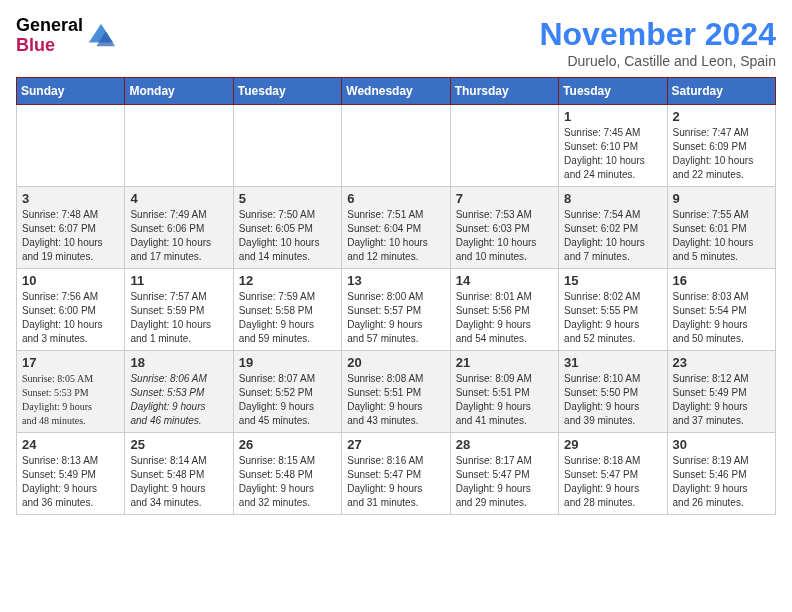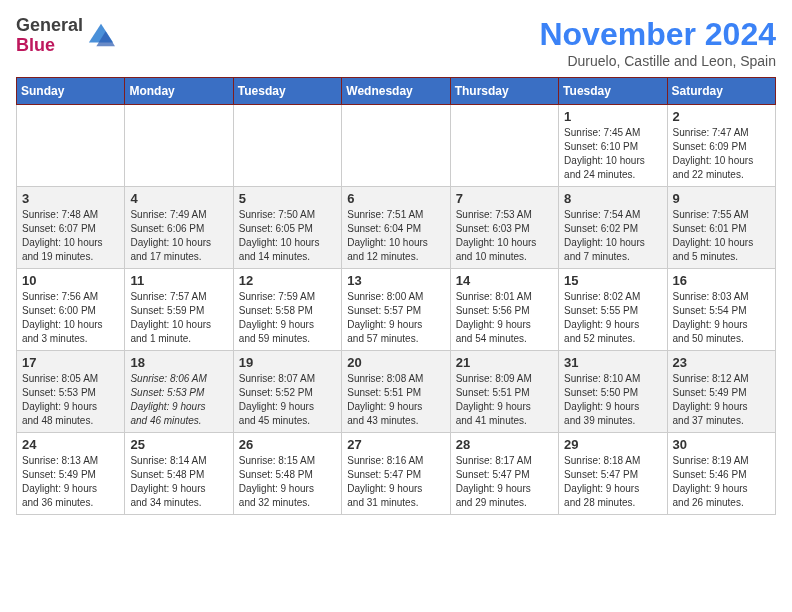--- a/index.html
+++ b/index.html
@@ -20,21 +20,21 @@
       display: flex;
       align-items: center;
     }
     .logo-text {
       font-size: 18px;
       font-weight: bold;
       color: #333;
       line-height: 1.1;
     }
     .logo-text span {
-      color: #404040;
+      color: #000000;
     }
     .logo-icon {
       width: 28px;
       height: 28px;
       margin-left: 4px;
     }
     .title-area {
       text-align: right;
     }
     .month-title {
@@ -192,21 +192,21 @@
         <td><span class="day-num">15</span><span class="day-detail" style="white-space: pre-line;">Sunrise: 8:02 AM
 Sunset: 5:55 PM
 Daylight: 9 hours
 and 52 minutes.</span></td>
         <td><span class="day-num">16</span><span class="day-detail" style="white-space: pre-line;">Sunrise: 8:03 AM
 Sunset: 5:54 PM
 Daylight: 9 hours
 and 50 minutes.</span></td>
       </tr>
       <tr>
-        <td><span class="day-num">17</span><span class="day-detail" style="white-space: pre-line;">Sunrise: 8:05 AM
+        <td><span class="day-num">17</span><span class="day-detail" style="white-space: pre-line; font-family: Liberation Serif, serif;">Sunrise: 8:05 AM
 Sunset: 5:53 PM
 Daylight: 9 hours
 and 48 minutes.</span></td>
         <td><span class="day-num">18</span><span class="day-detail" style="white-space: pre-line; font-style: italic;">Sunrise: 8:06 AM
 Sunset: 5:53 PM
 Daylight: 9 hours
 and 46 minutes.</span></td>
         <td><span class="day-num">19</span><span class="day-detail" style="white-space: pre-line;">Sunrise: 8:07 AM
 Sunset: 5:52 PM
 Daylight: 9 hours

